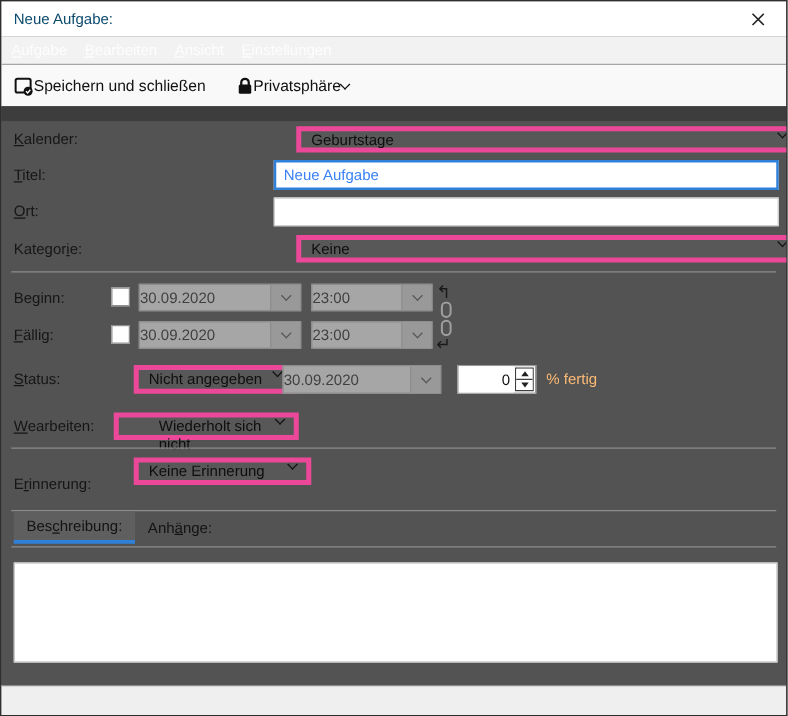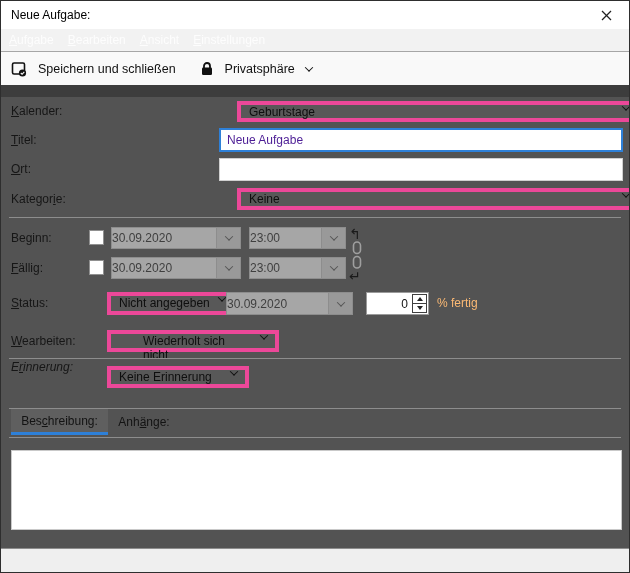--- a/index.html
+++ b/index.html
@@ -4,54 +4,54 @@
 <style>
   * { margin:0; padding:0; box-sizing:border-box; }
   html,body { width:630px; height:573px; }
   body { font-family:"Liberation Sans","DejaVu Sans",sans-serif; font-size:12px; }
 
   .window { width:630px; height:573px; border:1px solid #2e2e2e; background:#535353;
             display:flex; flex-direction:column; overflow:hidden; }
 
   
   .titlebar { height:28px; background:#ffffff; display:flex; align-items:center;
-              padding:0 10px; color:#000000; flex:0 0 auto; }
+              padding:0 10px; color:#0c4a6e; flex:0 0 auto; }
   .titlebar .title { font-size:12px; }
   .close-btn { margin-left:auto; width:26px; height:22px; display:flex; align-items:center;
                justify-content:center; cursor:default; }
 
   
   .menubar { height:23px; background:#f2f2f2; border-bottom:1px solid #a6a6a6;
              display:flex; align-items:center; padding-left:1px; flex:0 0 auto; }
   .menu-item { color:#fdfdfd; padding:3px 7px; white-space:nowrap; }
   .menu-item .ak { text-decoration:underline; }
 
   
   .toolbar { height:33px; background:#f9f9f9; display:flex; align-items:center;
              padding-left:8px; color:#111; flex:0 0 auto; }
-  .tb-btn { display:flex; align-items:center; gap:11px; padding:4px 2px; margin-right:20px;
+  .tb-btn { display:flex; align-items:center; gap:0; padding:4px 2px; margin-right:20px;
             font-size:12.5px; white-space:nowrap; }
   .tb-btn svg { display:block; }
   .chev { display:inline-block; width:6px; height:6px; border-right:1.8px solid currentColor;
           border-bottom:1.8px solid currentColor; transform:rotate(45deg) translate(-1px,-1px); }
 
   .darkstrip { height:12px; background:#3d3d3d; flex:0 0 auto; }
 
   
   .form { position:relative; height:451px; background:#535353; color:#161616; flex:0 0 auto; }
   .flabel { position:absolute; left:10px; color:#161616; }
   .flabel .ak { text-decoration:underline; }
 
   .dd { position:absolute; background:#585858; border:4px solid #ec4899; color:#0e0e0e;
         display:flex; align-items:flex-start; padding:0 22px 0 8px;margin-left:18px; }
   .dd .chev { position:absolute; right:8px; color:#111; }
 
   .txt { position:absolute; background:#fff; border:1px solid #d0d0d0; font-family:inherit;
          font-size:12px; color:#222; padding:0 6px; outline:none; }
-  .txt.focus { border:2px solid #2e80d8; color:#4c1d95; }
+  .txt.focus { border:2px solid #2e80d8; color:#3b82f6; }
 
   .cb { position:absolute; width:15px; height:15px; background:#fff; border:1px solid #909090; }
 
   .combo-dis { position:absolute; border:1px solid #8d8d8d; background:#a6a6a6; color:#3f3f3f;
                display:flex; align-items:stretch; }
   .combo-dis .val { flex:1; display:flex; align-items:center; padding-left:0; }
   .combo-dis .btn { width:24px; background:#999999; border-left:1px solid #8d8d8d;
                     display:flex; align-items:center; justify-content:center; color:#555; }
 
   .sep { position:absolute; left:8px; right:8px; height:1px; background:#8d8d8d; }
@@ -203,28 +203,28 @@
             <span class="tri-up"></span>
           </span>
         <span class="sp down">
             <span class="tri-down"></span>
           </span>
       </span>
     </div>
     <span class="dis-label" style="left:436px; top:195px; line-height:23px;">% fertig</span>
 
     <span class="flabel" style="top:233px; line-height:22px;"><span class="ak">W</span><span>earbeiten:</span></span>
-    <div class="dd" style="left:88px; top:233px; width:172px; height:22px;padding-left:32px;">
+    <div class="dd" style="left:72px; top:233px; width:148px; height:22px;padding-left:32px;">
       <span>Wiederholt sich nicht</span>
       <span class="chev"></span>
     </div>
 
     <div class="sep" style="top:261px;"></div>
 
-    <span class="flabel" style="top:259px; line-height:22px;font-style:italic;"><span>E</span><span class="ak">r</span><span>innerung:</span></span>
+    <span class="flabel" style="top:279px; line-height:22px;"><span>E</span><span class="ak">r</span><span>innerung:</span></span>
     <div class="dd" style="left:88px; top:269px; width:142px; height:22px;">
       <span>Keine Erinnerung</span>
       <span class="chev"></span>
     </div>
 
     <div class="sep" style="top:311px;"></div>
 
     <div class="tab active" style="left:10px; top:312px; width:97px;">
       <span><span>Bes</span><span class="ak">c</span><span>hreibung:</span></span>
     </div>

